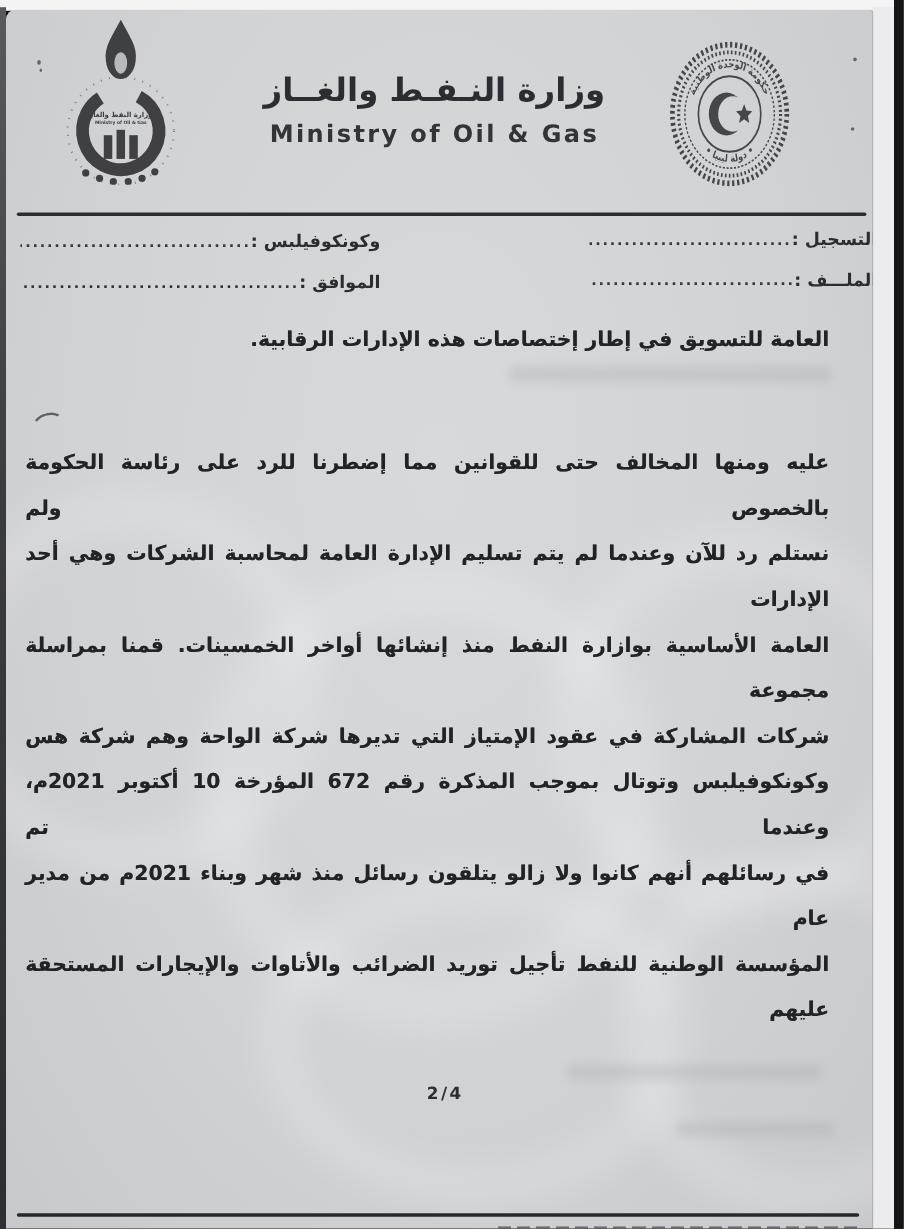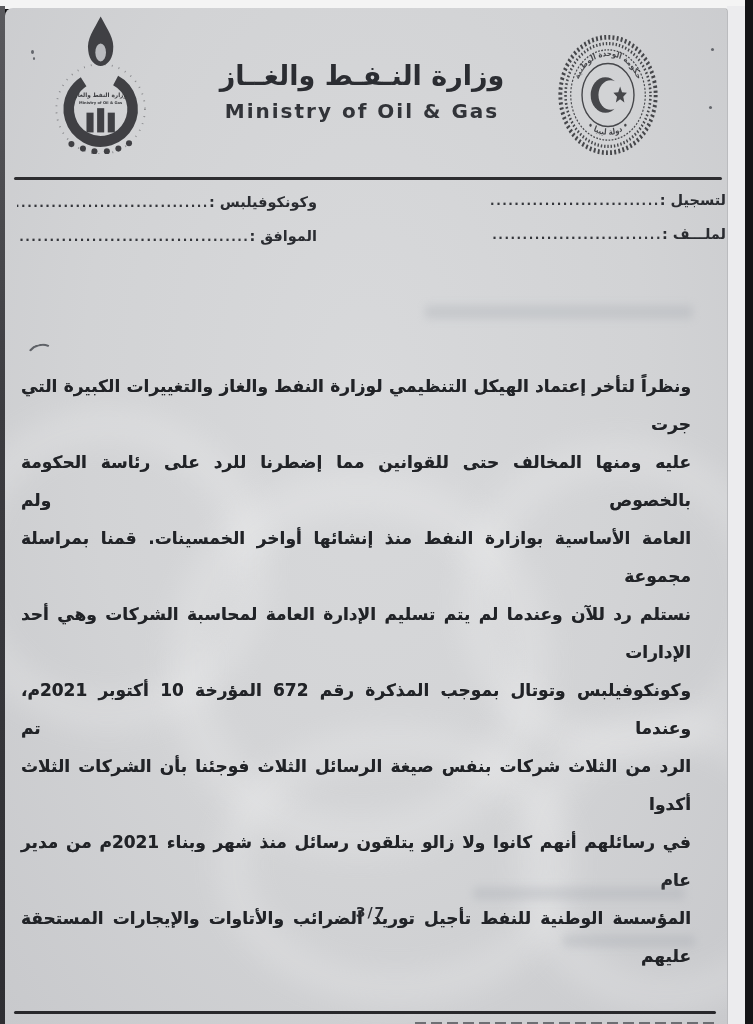--- a/index.html
+++ b/index.html
@@ -156,37 +156,37 @@
       <div class="field f-date">
         <span class="lbl">وكونكوفيلبس :</span>
         <span class="dots">......................................................</span>
       </div>
       <div class="field f-appr">
         <span class="lbl">الموافق :</span>
         <span class="dots">......................................................</span>
       </div>
 
       <div class="para1">
+        <div class="bline last">العامة للتسويق في إطار إختصاصات هذه الإدارات الرقابية.</div>
       </div>
 
       <div class="handmark"></div>
 
       <div class="para2">
-        <div class="bline">ونظراً لتأخر إعتماد الهيكل التنظيمي لوزارة النفط والغاز والتغييرات الكبيرة التي جرت</div>
         <div class="bline">عليه ومنها المخالف حتى للقوانين مما إضطرنا للرد على رئاسة الحكومة بالخصوص ولم</div>
+        <div class="bline">نستلم رد للآن وعندما لم يتم تسليم الإدارة العامة لمحاسبة الشركات وهي أحد الإدارات</div>
         <div class="bline">العامة الأساسية بوازارة النفط منذ إنشائها أواخر الخمسينات. قمنا بمراسلة مجموعة</div>
-        <div class="bline">نستلم رد للآن وعندما لم يتم تسليم الإدارة العامة لمحاسبة الشركات وهي أحد الإدارات</div>
+        <div class="bline">شركات المشاركة في عقود الإمتياز التي تديرها شركة الواحة وهم شركة هس</div>
         <div class="bline">وكونكوفيلبس وتوتال بموجب المذكرة رقم 672 المؤرخة 10 أكتوبر 2021م، وعندما تم</div>
-        <div class="bline">الرد من الثلاث شركات بنفس صيغة الرسائل الثلاث فوجئنا بأن الشركات الثلاث أكدوا</div>
         <div class="bline">في رسائلهم أنهم كانوا ولا زالو يتلقون رسائل منذ شهر وبناء 2021م من مدير عام</div>
         <div class="bline">المؤسسة الوطنية للنفط تأجيل توريد الضرائب والأتاوات والإيجارات المستحقة عليهم</div>
 
       </div>
 
-      <div class="pagenum">3/7</div>
+      <div class="pagenum">2/4</div>
 
       <div class="rule-bottom"></div>
       <div class="footer-cut">
 
         <div class="fc-right"></div>
       </div>
 
       <div class="smudge sm1"></div>
       <div class="smudge sm2"></div>
       <div class="smudge sm3"></div>

